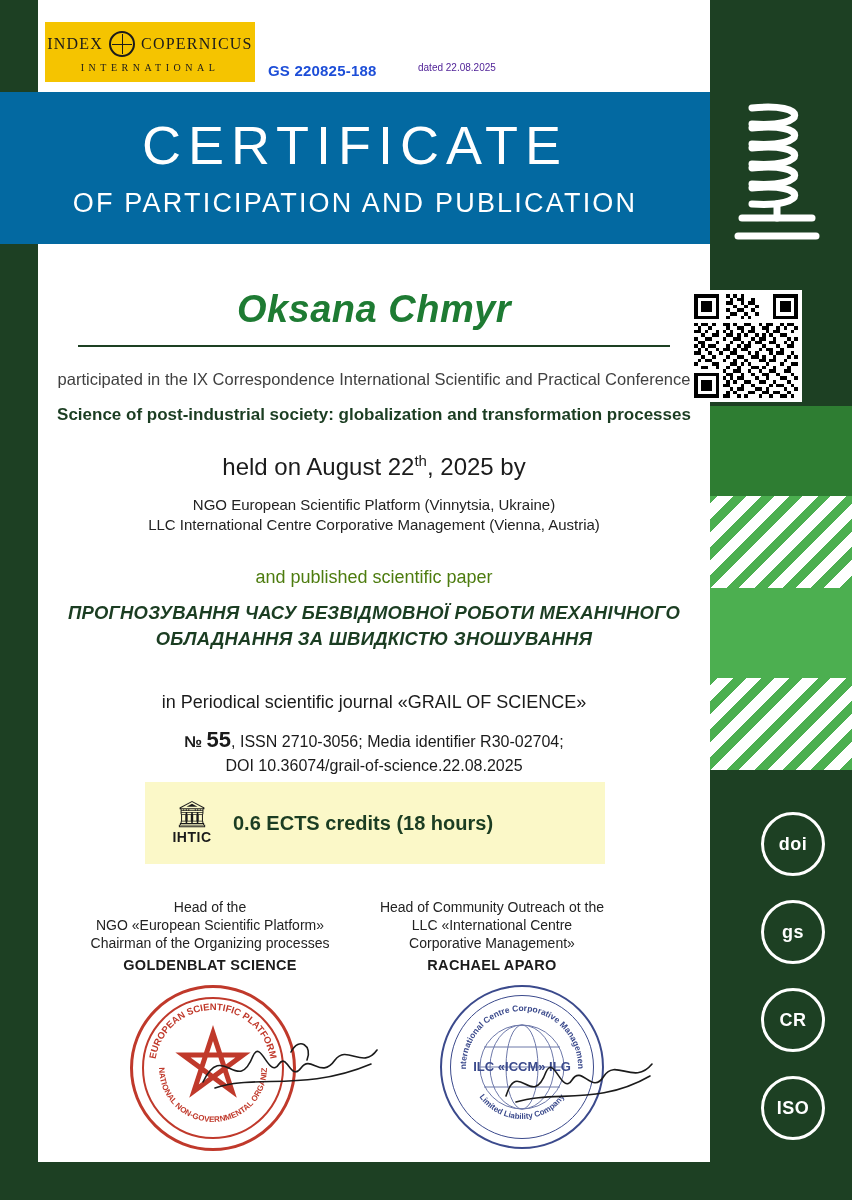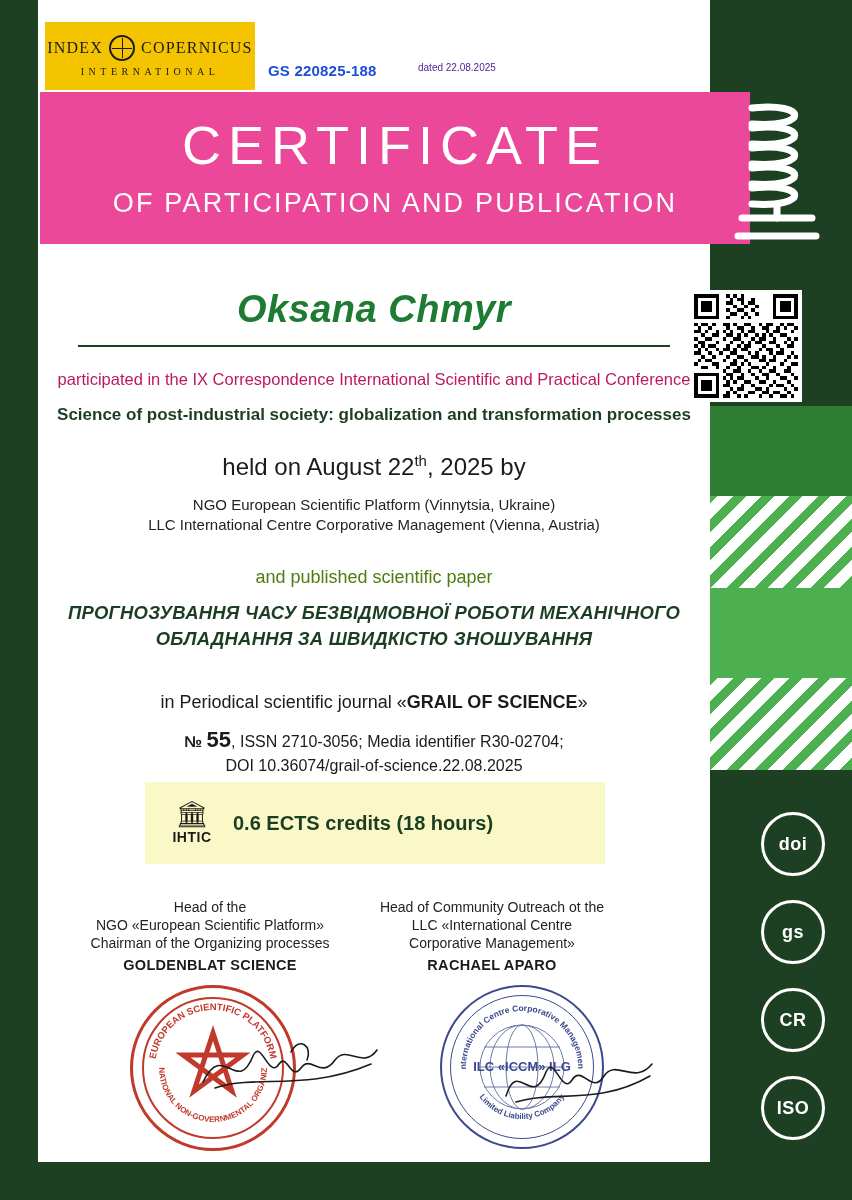--- a/index.html
+++ b/index.html
@@ -41,21 +41,21 @@
     position: absolute;
     left: 0; bottom: 0;
     width: 852px; height: 38px;
     background: #1d4023;
   }
 
   
   .ic-badge {
     position: absolute;
     left: 45px; top: 22px;
-    width: 210px; height: 68px;
+    width: 210px; height: 60px;
     background: #f5c400;
     display: flex;
     flex-direction: column;
     align-items: center;
     justify-content: center;
   }
   .ic-line1 {
     font-size: 16px;
     letter-spacing: 1.2px;
     color: #1b1b1b;
@@ -107,23 +107,22 @@
     left: 418px; top: 62px;
     font-size: 10px;
     color: #4c1d95;
   }
 
   
   .title-band {
     position: absolute;
     left: 0; top: 92px;
     width: 710px; height: 152px;
-    background: #ec4899;
+    background: #0369a1;
     overflow: hidden;
-    margin-left: 40px;
   }
   .title-main {
     position: absolute;
     left: 0; right: 0; top: 22px;
     text-align: center;
     color: #ffffff;
     font-size: 54px;
     letter-spacing: 7px;
     font-weight: 400;
     font-family: "Liberation Sans", sans-serif;
@@ -207,21 +206,21 @@
   .rule {
     width: 592px;
     height: 2px;
     background: #1d4023;
     margin: 14px auto 0 auto;
   }
   .para {
     margin-top: 22px;
     font-size: 16.5px;
     line-height: 21px;
-    color: #be185d;
+    color: #404040;
   }
   .para-strong {
     margin-top: 14px;
     font-size: 17px;
     line-height: 22px;
     font-weight: bold;
     color: #1b3d22;
   }
   .held {
     margin-top: 26px;
@@ -247,21 +246,21 @@
     font-weight: bold;
     font-style: italic;
     color: #1b3d22;
     letter-spacing: 0.2px;
   }
   .journal-line {
     margin-top: 40px;
     font-size: 18px;
     color: #1b1b1b;
   }
-  .journal-line b { font-weight: bold; }
+  .journal-line b { font-weight: normal; }
   .issn-line {
     margin-top: 14px;
     font-size: 16px;
     color: #1b1b1b;
   }
   .issn-line .num { font-size: 22px; font-weight: bold; }
   .doi-line {
     margin-top: 4px;
     font-size: 16px;
     color: #1b1b1b;

